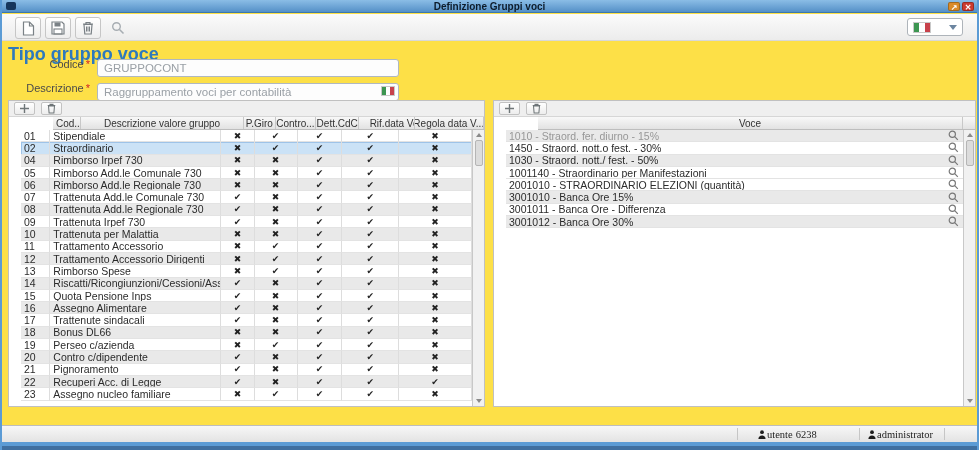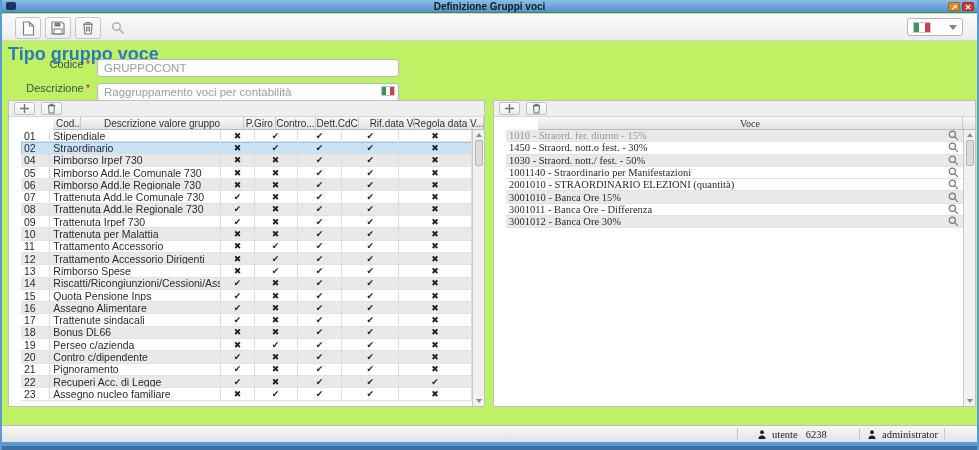--- a/index.html
+++ b/index.html
@@ -1,20 +1,20 @@
 <!DOCTYPE html>
 <html><head>
 <meta charset="utf-8">
 <style>
   * { margin:0; padding:0; box-sizing:border-box; }
   html,body { width:979px; height:450px; overflow:hidden; }
   body { font-family:"Liberation Sans", sans-serif; background:#8aa8c8; }
 
   .window { position:absolute; left:0; top:0; width:979px; height:450px;
-            background:#bef264; border-left:2px solid #5b9bd5; border-right:2px solid #5b9bd5; }
+            background:#fde047; border-left:2px solid #5b9bd5; border-right:2px solid #5b9bd5; }
   .frame-bottom { position:absolute; left:0; bottom:0; width:100%; height:8px;
             background:linear-gradient(#5b9bd5 0 4px, #3f6fa0 4px 100%); }
 
   
   .titlebar { position:absolute; left:0; top:0; width:975px; height:13px;
       background:linear-gradient(#8bbde6, #5590c7); border-bottom:1px solid #3c78ad;
       display:flex; align-items:center; }
   .titlebar-icon { width:10px; height:8px; background:#16365c; border-radius:2px; margin-left:4px; }
   .titlebar-title { position:absolute; left:0; right:0; text-align:center;
       font-size:10px; font-weight:bold; color:#0d1c2b; }
@@ -51,21 +51,21 @@
   .req { color:#d22222; margin-left:2px; }
   .form-input-wrap { position:relative; margin-left:7px; width:302px; height:18px; }
   .form-input { width:100%; height:100%; border:1px solid #b0b8c0; border-radius:3px;
       background:#fdfdfd; font-family:"Liberation Sans",sans-serif; font-size:11.5px;
       color:#9aa0a6; padding:0 6px; outline:none; }
   .input-flag { position:absolute; right:4px; top:4px; }
 
   
   .panel { position:absolute; top:100px; height:307px; border:1px solid #c0c0c0; background:#efefef; }
   .panel.left  { left:6px;  width:477px; }
-  .panel.right { left:491px; width:483px;font-family:Liberation Serif, serif; }
+  .panel.right { left:491px; width:483px; }
   .panel-toolbar { height:16px; border-bottom:1px solid #d6d6d6; display:flex; align-items:center;
       padding-left:5px; gap:6px; background:#efefef; }
   .pt-btn { width:21px; height:13px; border:1px solid #c2c2c2; border-radius:2px;
       background:linear-gradient(#fff,#ededed); display:flex; align-items:center; justify-content:center; }
 
   .grid { display:flex; flex-direction:column; height:289px; background:#fff; }
   .grid-head { display:flex; height:13px; background:linear-gradient(#f8f8f8,#e2e2e2);
       border-bottom:1px solid #bdbdbd; font-size:10px; color:#333;margin-left:44px; }
   .grid-head .hc { display:flex; align-items:center; justify-content:center;
       border-right:1px solid #c8c8c8; overflow:hidden; white-space:nowrap; }
@@ -93,21 +93,21 @@
   .sb .up, .sb .dn { width:0; height:0; margin:3px 0; }
   .sb .up { border-left:3px solid transparent; border-right:3px solid transparent; border-bottom:4px solid #8a8a8a; }
   .sb .dn { border-left:3px solid transparent; border-right:3px solid transparent; border-top:4px solid #8a8a8a; margin-top:auto; }
   .sb .thumb { width:8px; height:26px; background:#dcdcdc; border:1px solid #b5b5b5; border-radius:2px; }
 
   
   .statusbar { position:absolute; left:0; bottom:8px; width:975px; height:17px;
       background:linear-gradient(#f7f7f7,#e3e3e3); border-top:1px solid #bdbdbd;
       font-family:"Liberation Serif", serif; font-size:10.5px; color:#1d1d1d; }
   .sb-divider { position:absolute; top:2px; bottom:2px; width:1px; background:#c6c6c6; }
-  .sb-cell { position:absolute; top:0; height:100%; display:flex; align-items:center; gap:6px; }
+  .sb-cell { position:absolute; top:0; height:100%; display:flex; align-items:center; gap:1px; }
 
   svg { display:block; }
 </style>
 </head>
 <body>
 
 <div class="window">
 
   <div class="titlebar">
     <div class="titlebar-icon"></div>

